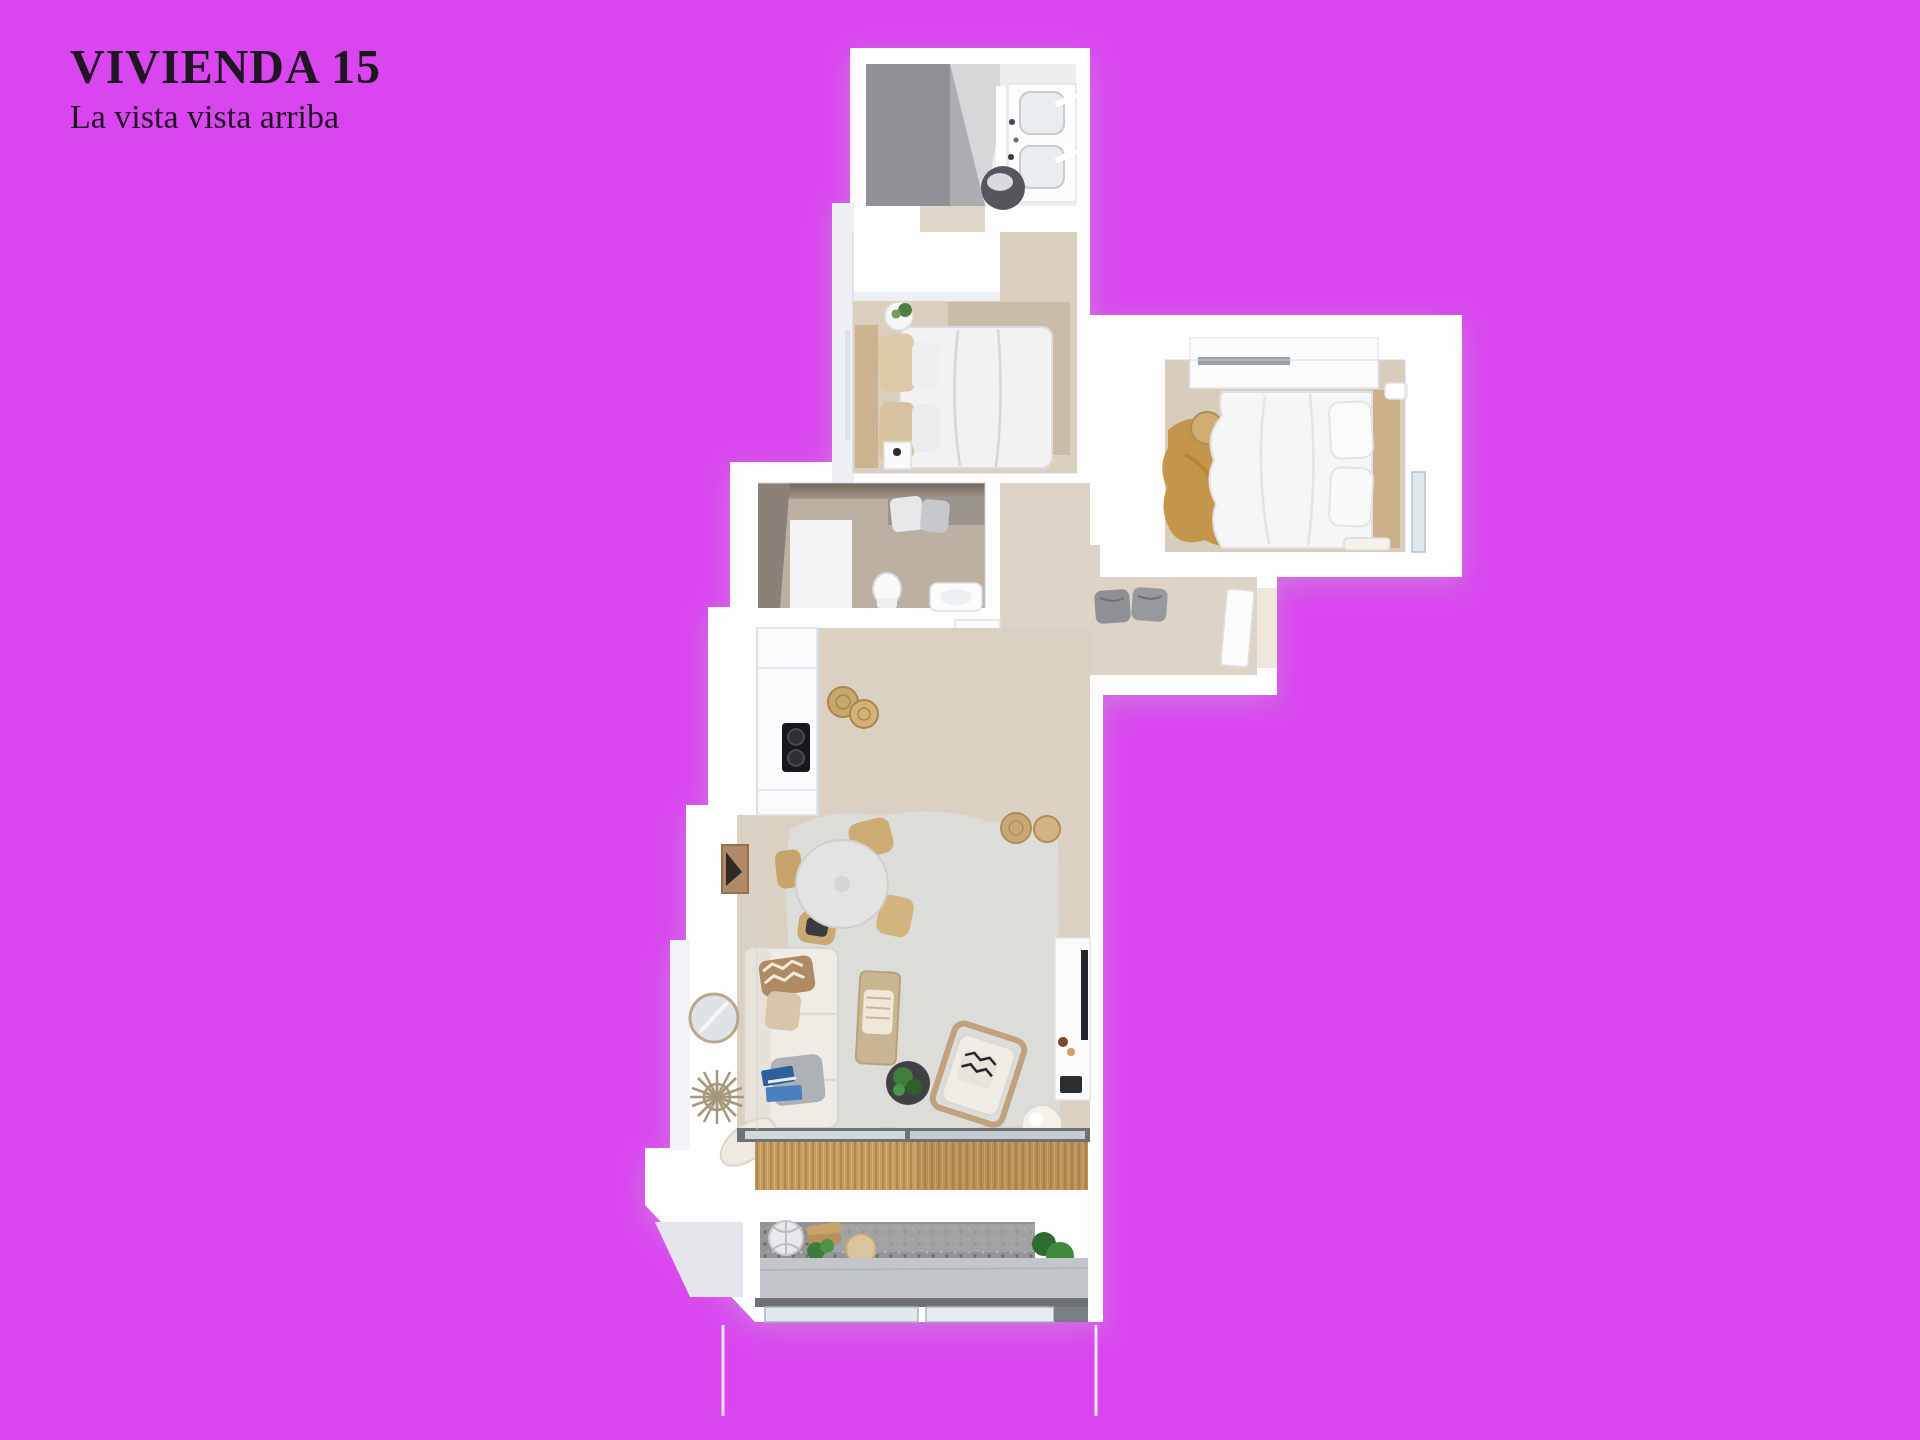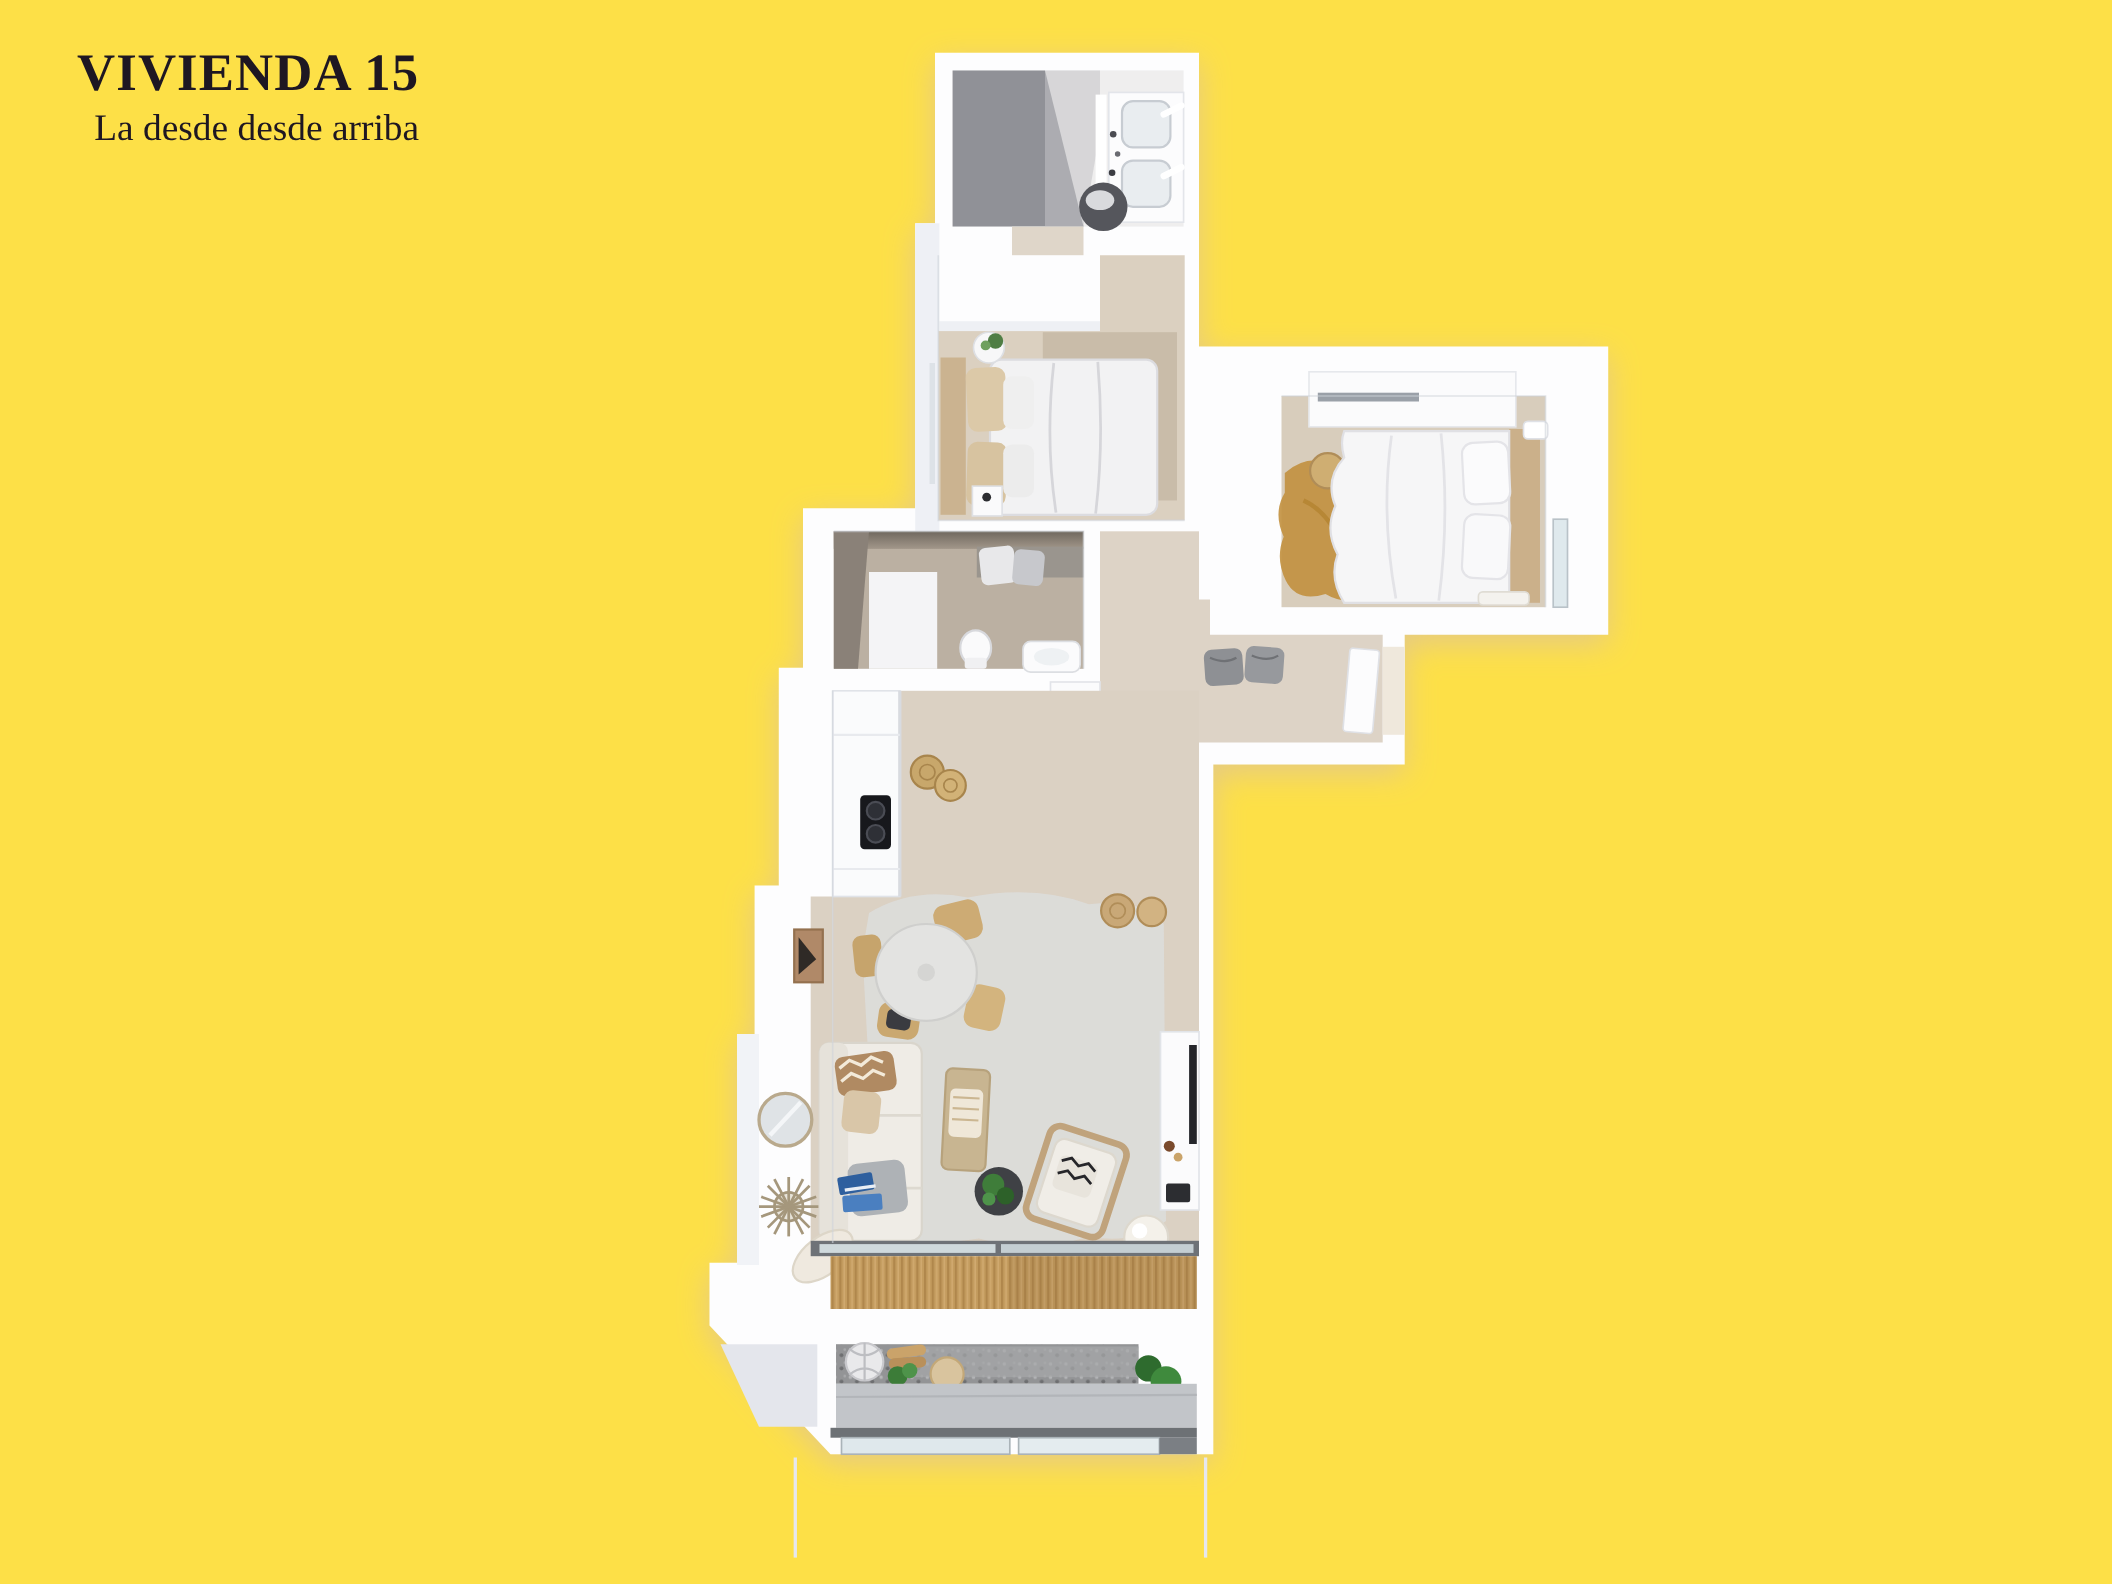--- a/index.html
+++ b/index.html
@@ -14,21 +14,21 @@
     margin:0;font-size:48px;font-weight:bold;letter-spacing:1px;line-height:1.05;
   }
   .header p{
     margin:6px 0 0 0;font-size:34px;font-weight:normal;line-height:1.1;
   }
   svg{position:absolute;left:0;top:0;}
 </style>
 </head>
 <body>
 
-<div class="canvas" style="background: #fde047; text-align: right;">
+<div class="canvas" style="background: #d946ef;">
 
   <svg width="1920" height="1440" viewBox="0 0 1920 1440">
     <defs>
       <filter id="soft" x="-5%" y="-5%" width="110%" height="110%">
         <feDropShadow dx="0" dy="8" stdDeviation="14" flood-color="#c7aed0" flood-opacity="0.45"></feDropShadow>
       </filter>
       <pattern id="bamboo" width="7" height="48" patternUnits="userSpaceOnUse">
         <rect width="7" height="48" fill="#c49c5f"></rect>
         <rect x="0" width="2" height="48" fill="#a87f45" opacity="0.7"></rect>
         <rect x="4" width="1" height="48" fill="#d9b37b" opacity="0.8"></rect>
@@ -266,16 +266,16 @@
       <rect x="1054" y="1307" width="34" height="15" fill="#7b7f84"></rect>
     </g>
 
     <g stroke="#cfd3db" stroke-width="1.5" opacity="0.6" fill="none">
       <path d="M853,232 v241 h224 M758,483 h227 v125 M1165,360 h240 v192 M757,628 v502"></path>
     </g>
   </svg>
 
   <div class="header">
     <h1 style="color: rgb(30, 23, 34);">VIVIENDA 15</h1>
-    <p style="color: rgb(30, 23, 34);">La desde desde arriba</p>
+    <p style="color: rgb(30, 23, 34);">La vista vista arriba</p>
   </div>
 
 </div>
 
 </body></html>

